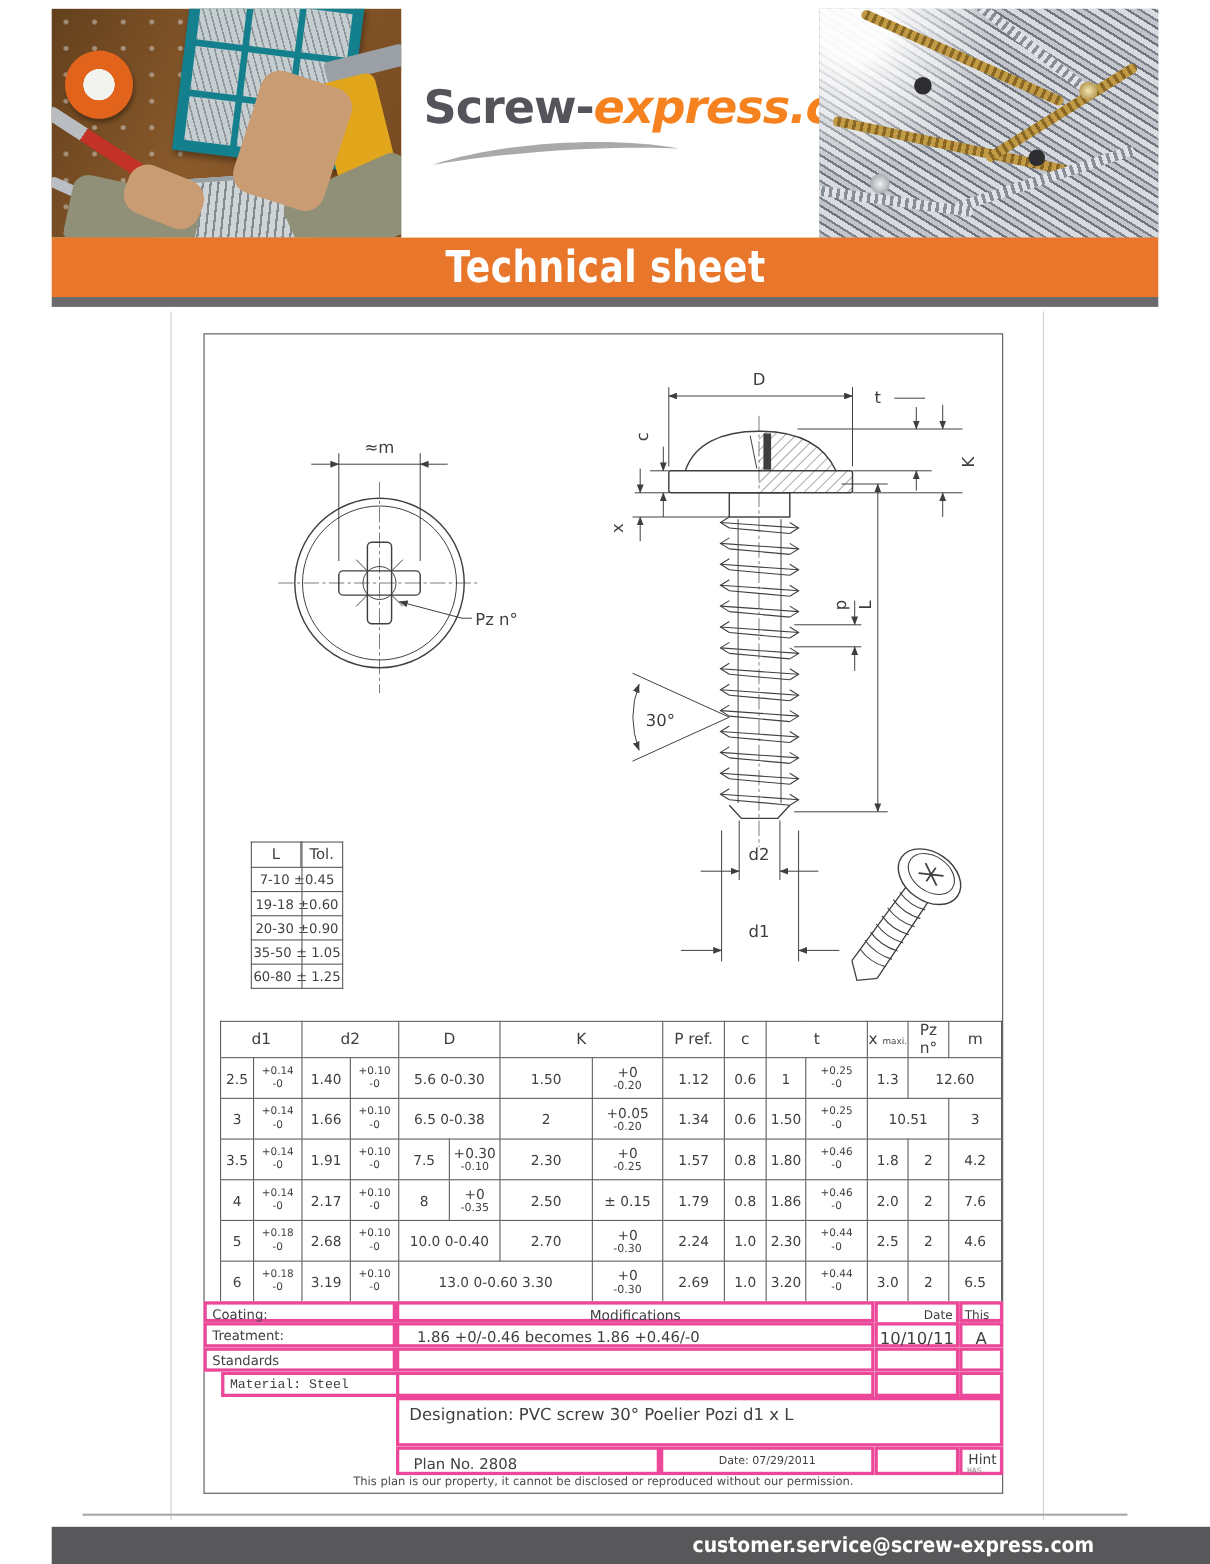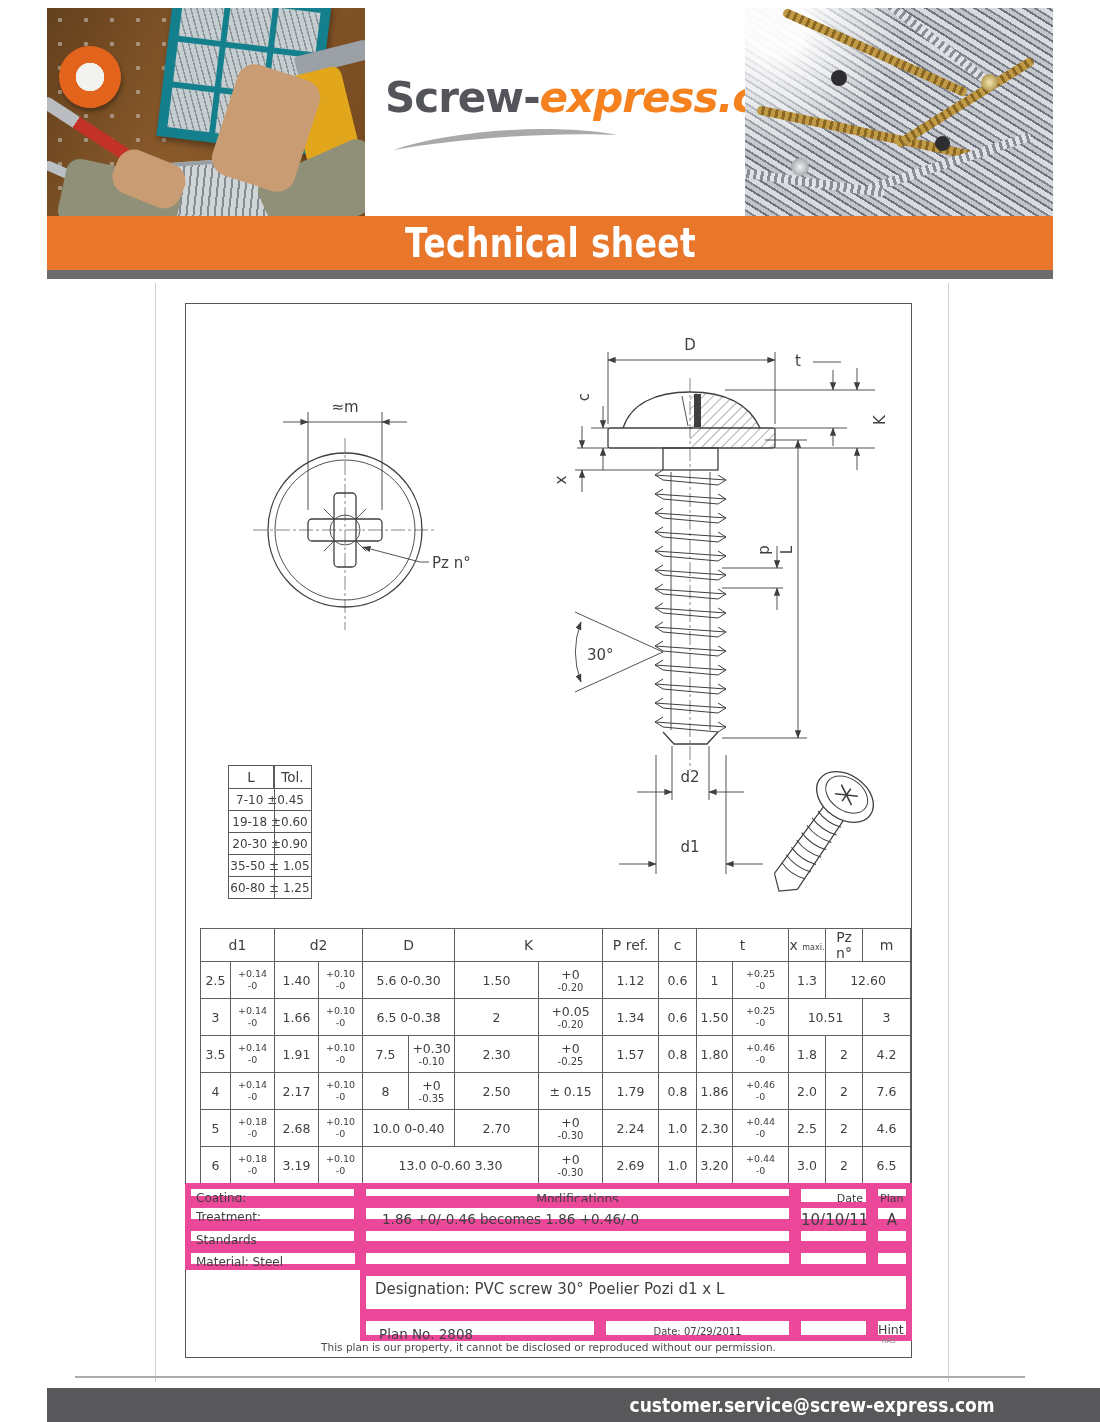--- a/index.html
+++ b/index.html
@@ -77,21 +77,21 @@
   .t2 span{display:block;line-height:1.3;font-size:9.5px;}
   .kt2 .a{display:block;font-size:12.5px;line-height:1.2;}
   .kt2 .b{display:block;font-size:10px;line-height:1.1;}
   .pc{text-align:right;padding-right:1px;}
   .cc{text-align:left;padding-left:1px;}
   .tc{text-align:left;padding-left:2px;}
   .sm{font-size:11px;}
   .mg{white-space:nowrap;}
   
   .tblock{position:absolute;left:185px;top:1183px;width:727px;height:175px;font-size:12px;}
-  .tb-cell{position:absolute;border:6px solid #ec4899;box-sizing:border-box;background:#fff;}
+  .tb-cell{position:absolute;border:3px solid #ec4899;box-sizing:border-box;background:#fff;}
   .lab{padding:2px 0 0 5px;}
   .tb-modhead{text-align:center;font-size:12.5px;padding-top:2px;}
   .tb-modval{font-size:13.5px;padding:3px 0 0 16px;}
   .tb-datehead{text-align:right;font-size:11px;padding:3px 3px 0 0;}
   .tb-indexhead{text-align:left;font-size:11px;padding:3px 0 0 2px;}
   .tb-dateval{text-align:center;font-size:15px;padding-top:3px;}
   .tb-indexval{text-align:center;font-size:15px;padding-top:3px;}
   .tb-desig{font-size:15px;padding:4px 0 0 9px;}
   .tb-plan{font-size:13.5px;padding:5px 0 0 13px;}
   .tb-pdate{text-align:center;font-size:10px;padding-top:5px;}
@@ -576,29 +576,29 @@
       <td>2</td>
       <td class="sm">6.5</td>
     </tr>
   </tbody>
     </table>
 
   <div class="tblock">
     <div class="tb-cell lab" style="left:0;top:0;width:175px;height:19px;">Coating:</div>
     <div class="tb-cell lab" style="left:0;top:19px;width:175px;height:23px;">Treatment:</div>
     <div class="tb-cell lab" style="left:0;top:42px;width:175px;height:22px;">Standards</div>
-    <div class="tb-cell lab" style="left:0;top:64px;width:176px;height:23px;">Material: Steel</div>
+    <div class="tb-cell lab" style="left:16px;top:64px;width:176px;height:23px;font-family:Liberation Mono, monospace;">Material: Steel</div>
 
     <div class="tb-cell tb-modhead" style="left:175px;top:0;width:435px;height:19px;">Modifications</div>
     <div class="tb-cell tb-modval" style="left:175px;top:19px;width:435px;height:23px;">1.86 +0/-0.46 becomes 1.86 +0.46/-0</div>
     <div class="tb-cell" style="left:175px;top:42px;width:435px;height:22px;"></div>
     <div class="tb-cell" style="left:175px;top:64px;width:435px;height:23px;"></div>
 
     <div class="tb-cell tb-datehead" style="left:610px;top:0;width:77px;height:31px;">Date</div>
-    <div class="tb-cell tb-indexhead" style="left:687px;top:0;width:40px;height:19px;">Plan</div>
+    <div class="tb-cell tb-indexhead" style="left:687px;top:0;width:40px;height:19px;">This</div>
     <div class="tb-cell tb-dateval" style="left:610px;top:19px;width:77px;height:23px;">10/10/11</div>
     <div class="tb-cell tb-indexval" style="left:687px;top:19px;width:40px;height:23px;">A</div>
     <div class="tb-cell" style="left:610px;top:42px;width:77px;height:22px;"></div>
     <div class="tb-cell" style="left:687px;top:42px;width:40px;height:22px;"></div>
     <div class="tb-cell" style="left:610px;top:64px;width:77px;height:23px;"></div>
     <div class="tb-cell" style="left:687px;top:64px;width:40px;height:23px;"></div>
 
     <div class="tb-cell tb-desig" style="left:175px;top:87px;width:552px;height:45px;">Designation: PVC screw 30° Poelier Pozi d1 x L</div>
 
     <div class="tb-cell tb-plan" style="left:175px;top:132px;width:240px;height:26px;">Plan No. 2808</div>

